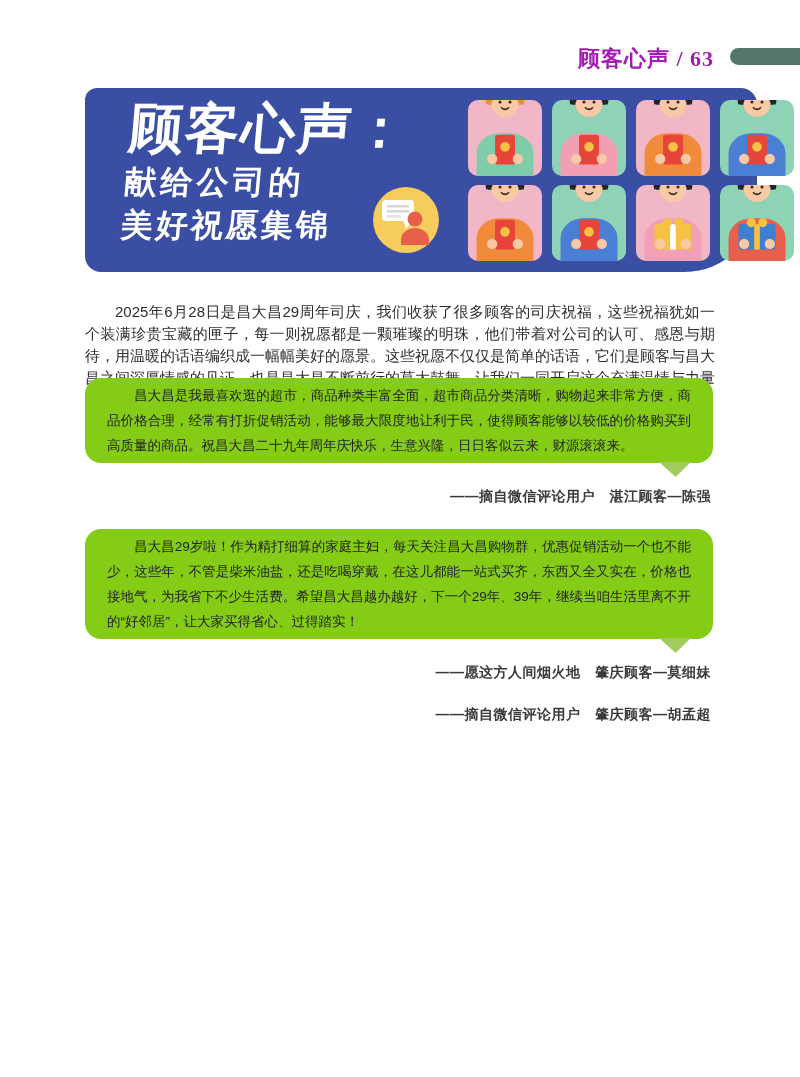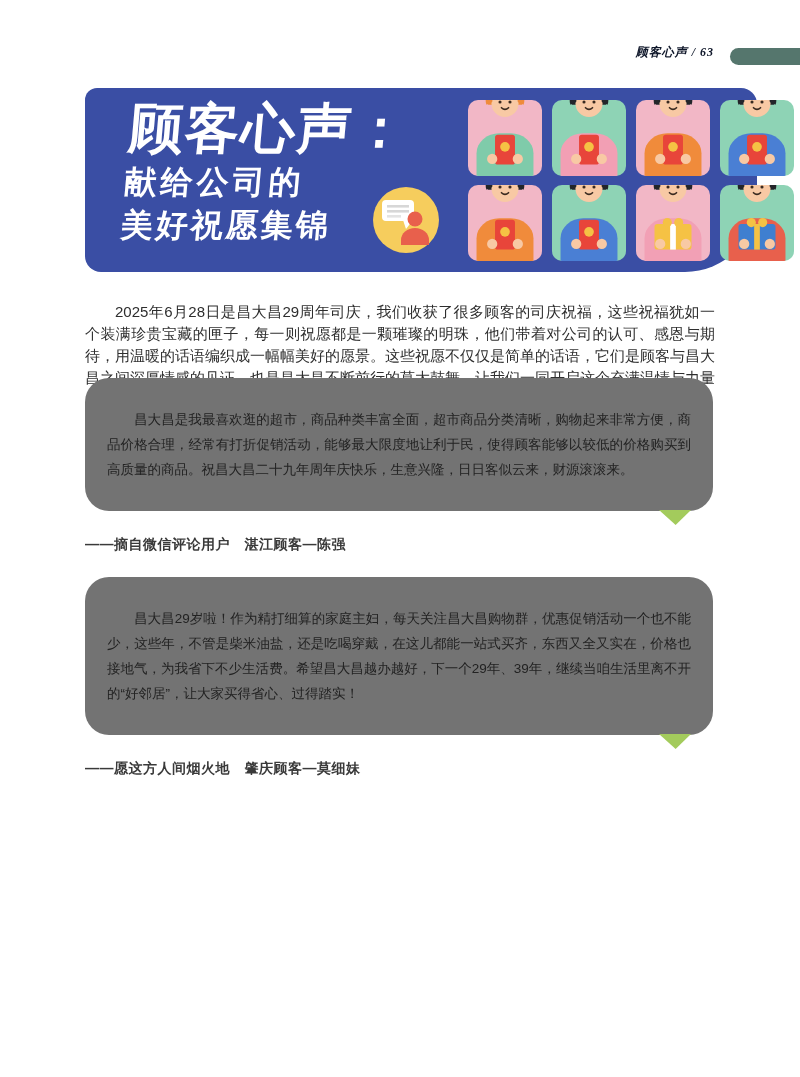--- a/index.html
+++ b/index.html
@@ -6,23 +6,22 @@
   body{
     width:800px;height:1077px;position:relative;overflow:hidden;
     background:#ffffff;
     font-family:"Liberation Sans", sans-serif;
   }
   
   .pg-header{position:absolute;top:42px;left:0;right:0;height:28px;}
   .pg-header-label{
     position:absolute;right:86px;top:2px;
     font-family:"Liberation Serif", serif;
-    font-weight:bold;font-size:12px;letter-spacing:1px;color:#0f172a;
+    font-weight:bold;font-size:22px;letter-spacing:1px;color:#a21caf;
     white-space:nowrap;
-    font-style:italic;
   }
   .pg-header-pill{
     position:absolute;right:0;top:6px;width:70px;height:17px;
     background:#55766d;border-radius:9px 0 0 9px;
   }
   
   .banner{
     position:absolute;left:85px;top:88px;width:672px;height:184px;
     background:#3a4ea4;border-radius:12px 16px 72px 16px;
   }
@@ -47,32 +46,32 @@
   .tile svg{display:block;width:100%;height:100%;}
   
   .intro{
     position:absolute;left:85px;top:286px;width:630px;
     font-size:15px;line-height:22px;color:#2e2e2e;
     text-align:justify;text-indent:2em;
   }
   
   .stream{position:absolute;left:85px;top:378px;width:628px;}
   .bubble{
-    position:relative;background:#737373;border-radius:24px;
-    padding:29px 22px;
+    position:relative;background:#84cc16;border-radius:16px;
+    padding:5px 22px;
     font-size:13.5px;line-height:25px;color:#222222;
     text-align:justify;text-indent:2em;
   }
   .bubble::after{
     content:"";position:absolute;right:22px;bottom:-14px;
     width:32px;height:15px;background:#a3cb5c;
     clip-path:polygon(0 0,100% 0,52% 100%);
   }
   .attr{
-    margin:24px 2px 24px 0;
+    text-align:right;margin:24px 2px 24px 0;
     font-size:14px;font-weight:600;color:#3a3a3a;
     letter-spacing:0.5px;line-height:18px;
   }
 </style>
 </head>
 <body>
 
 <div class="pg-header">
   <div class="pg-header-label">顾客心声 / 63</div>
   <div class="pg-header-pill"></div>
@@ -241,14 +240,15 @@
     <span>昌大昌是我最喜欢逛的超市，商品种类丰富全面，超市商品分类清晰，购物起来非常方便，商品价格合理，经常有打折促销活动，能够最大限度地让利于民，使得顾客能够以较低的价格购买到高质量的商品。祝昌大昌二十九年周年庆快乐，生意兴隆，日日客似云来，财源滚滚来。</span>
   </div>
   <div class="attr">——摘自微信评论用户　湛江顾客—陈强</div>
 
   <div class="bubble">
     <span>昌大昌29岁啦！作为精打细算的家庭主妇，每天关注昌大昌购物群，优惠促销活动一个也不能少，这些年，不管是柴米油盐，还是吃喝穿戴，在这儿都能一站式买齐，东西又全又实在，价格也接地气，为我省下不少生活费。希望昌大昌越办越好，下一个29年、39年，继续当咱生活里离不开的“好邻居”，让大家买得省心、过得踏实！</span>
   </div>
 
   <div class="attr">——愿这方人间烟火地　肇庆顾客—莫细妹</div>
 
+  <div class="attr">——摘自微信评论用户　肇庆顾客—胡孟超</div>
 
 </div>
 
 </body></html>

